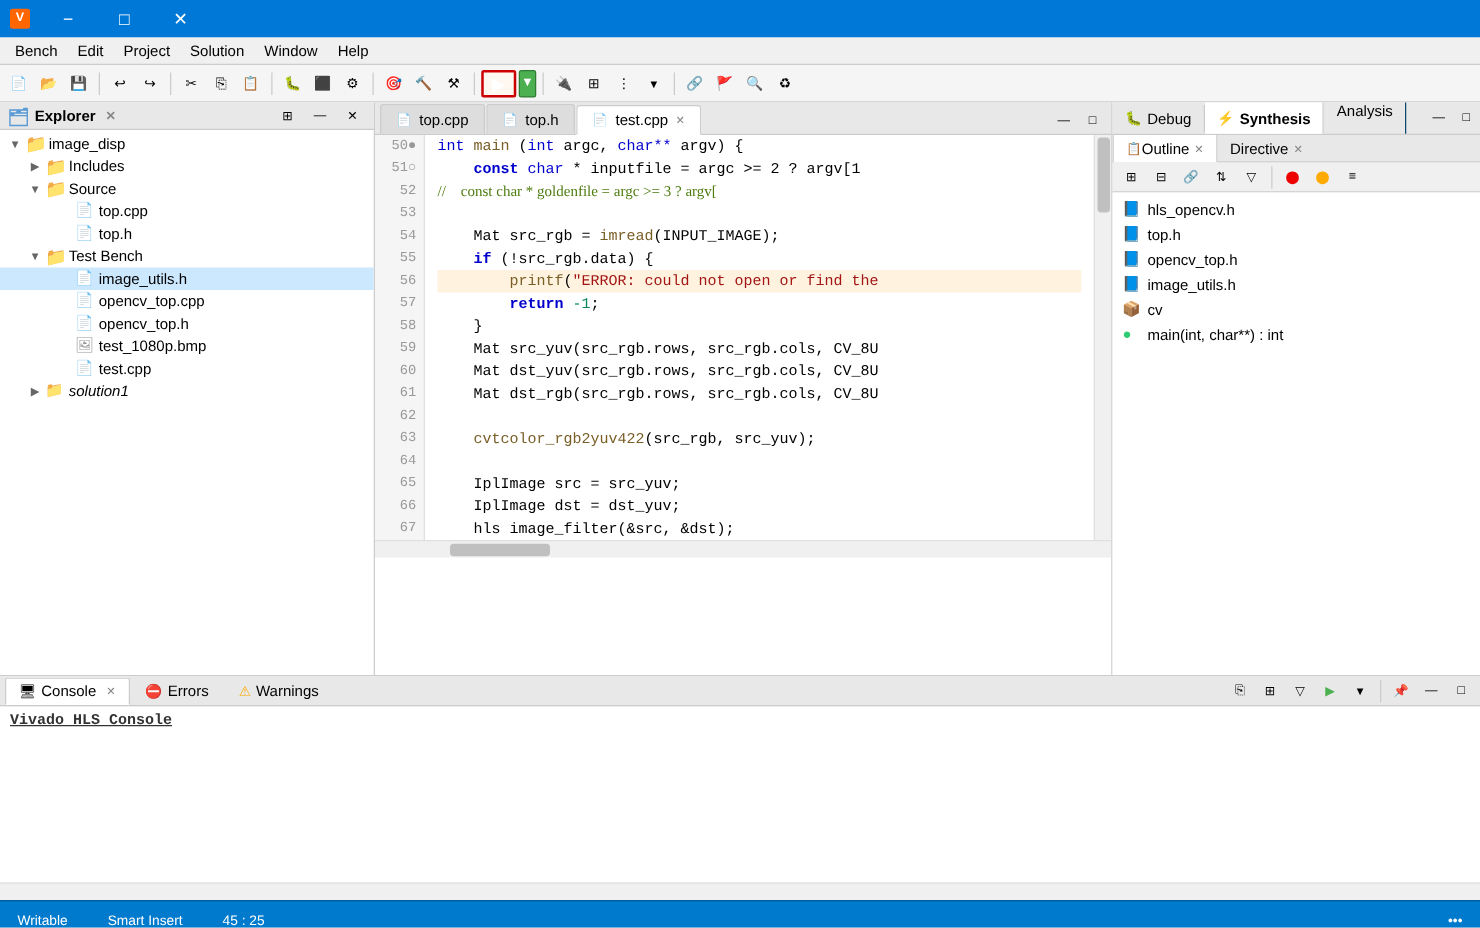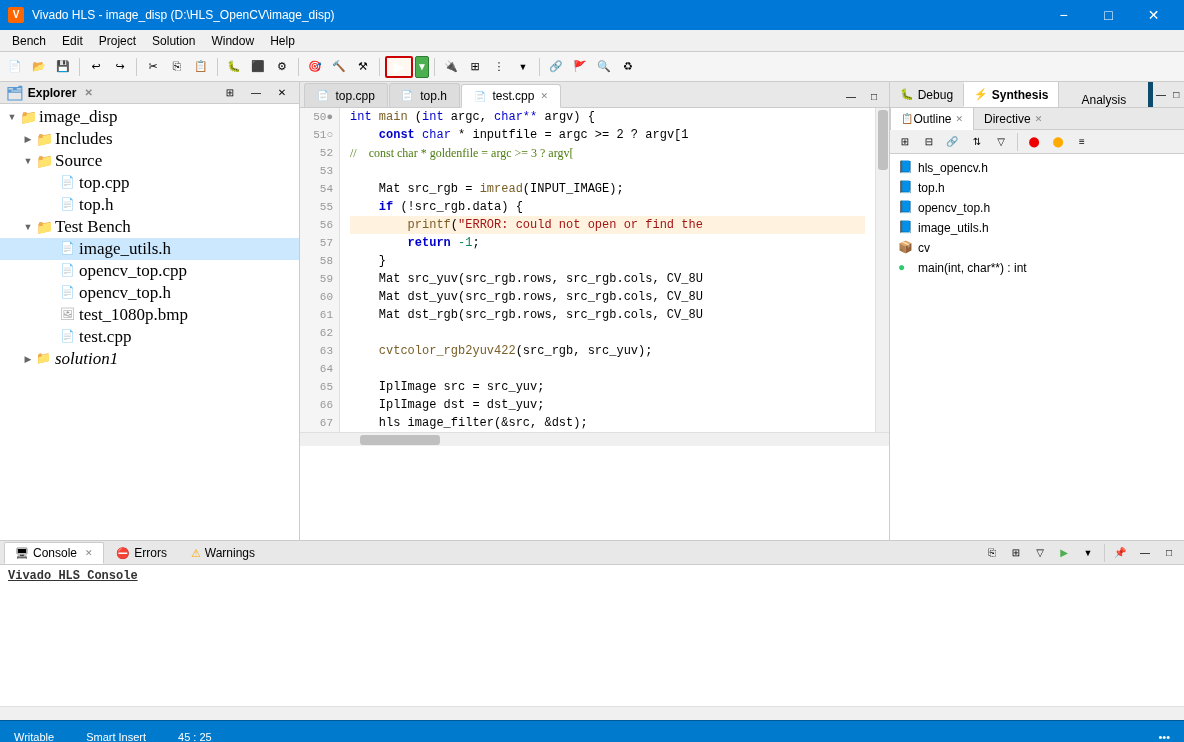--- a/index.html
+++ b/index.html
@@ -28,21 +28,21 @@
     #main-layout { display: flex; height: calc(742px - 30px - 22px - 30px - 22px); }
 
     
     #explorer { width: 300px; border-right: 1px solid #ccc; background: white; display: flex; flex-direction: column; }
     #explorer-header { background: #e8e8e8; border-bottom: 1px solid #ccc; height: 22px; display: flex; align-items: center; padding: 0 6px; font-size: 12px; font-weight: bold; gap: 4px; }
     #explorer-tree { flex: 1; overflow-y: auto; padding: 2px 0; }
     .tree-item { display: flex; align-items: center; padding: 1px 0; cursor: pointer; padding-left: 0; }
     .tree-item.selected { background: #cce8ff; }
     .tree-arrow { width: 16px; text-align: center; font-size: 9px; color: #666; }
     .tree-icon { width: 16px; height: 16px; margin-right: 3px; font-size: 14px; }
-    .tree-label { font-size: 17px; font-family: Liberation Serif, serif; }
+    .tree-label { font-size: 12px; }
     .folder-icon { color: #dcb456; }
 
     
     #editor-area { flex: 1; display: flex; flex-direction: column; background: #fff; }
 
     
     #tab-bar { background: #e8e8e8; border-bottom: 1px solid #ccc; height: 26px; display: flex; align-items: flex-end; padding: 0 4px; gap: 1px; }
     .tab { height: 24px; padding: 0 12px; border: 1px solid #ccc; border-bottom: none; background: #ddd; display: flex; align-items: center; gap: 6px; font-size: 12px; cursor: pointer; border-radius: 3px 3px 0 0; }
     .tab.active { background: white; border-bottom: 1px solid white; margin-bottom: -1px; }
     .tab-icon { font-size: 10px; color: #888; }
@@ -101,21 +101,20 @@
     .horizontal-scrollbar-area { height: 14px; background: #f0f0f0; border-top: 1px solid #e0e0e0; display: flex; align-items: center; position: relative; }
     .h-scroll-thumb { height: 10px; width: 80px; background: #c0c0c0; margin: 2px 60px; border-radius: 3px; }
 
     .highlighted-line { background: #fff3e0; }
   </style>
 </head>
 <body>
 
 <div id="title-bar">
   <span class="app-icon">V</span>
-  <span class="title-text">Vivado HLS - image_disp (D:\HLS_OpenCV\image_disp)</span>
   <div class="win-controls">
     <button class="win-btn">−</button>
     <button class="win-btn">□</button>
     <button class="win-btn close">✕</button>
   </div>
 </div>
 
 <div id="menu-bar">
   <div class="menu-item">Bench</div>
   <div class="menu-item">Edit</div>
@@ -334,21 +333,21 @@
 
     <div id="right-tabs" style="background:#e8e8e8; border-bottom:1px solid #ccc; height:26px; display:flex; align-items:center;">
       <div class="right-tab-debug" style="padding: 4px 10px; font-size:12px; border-right:1px solid #ccc; cursor:pointer;">
         <span style="font-size:11px;">🐛</span>
         <span>Debug</span>
       </div>
       <div class="right-tab active" style="background:white; border-right:1px solid #ccc; height:100%; display:flex; align-items:center; padding:0 10px; gap:4px;">
         <span style="font-size:11px; color:#0070c0;">⚡</span>
         <span>Synthesis</span>
       </div>
-      <div class="right-tab" style="padding:0 22px; height:100%; display:flex; align-items:flex-end; border-right:5px solid #0c4a6e; cursor:pointer;">
+      <div class="right-tab" style="padding:0 10px; height:100%; display:flex; align-items:flex-start; border-right:1px solid #0c4a6e; cursor:pointer;">
         <span>Analysis</span>
       </div>
       <span style="flex:1;"></span>
       <button class="toolbar-btn" style="font-size:10px;">—</button>
       <button class="toolbar-btn" style="font-size:10px;">□</button>
     </div>
 
     <div id="outline-header" style="background:#e8e8e8; border-bottom:1px solid #ccc; height:22px; display:flex; align-items:center;">
       <div class="panel-tab active">
         <span style="font-size:10px;">📋</span>

